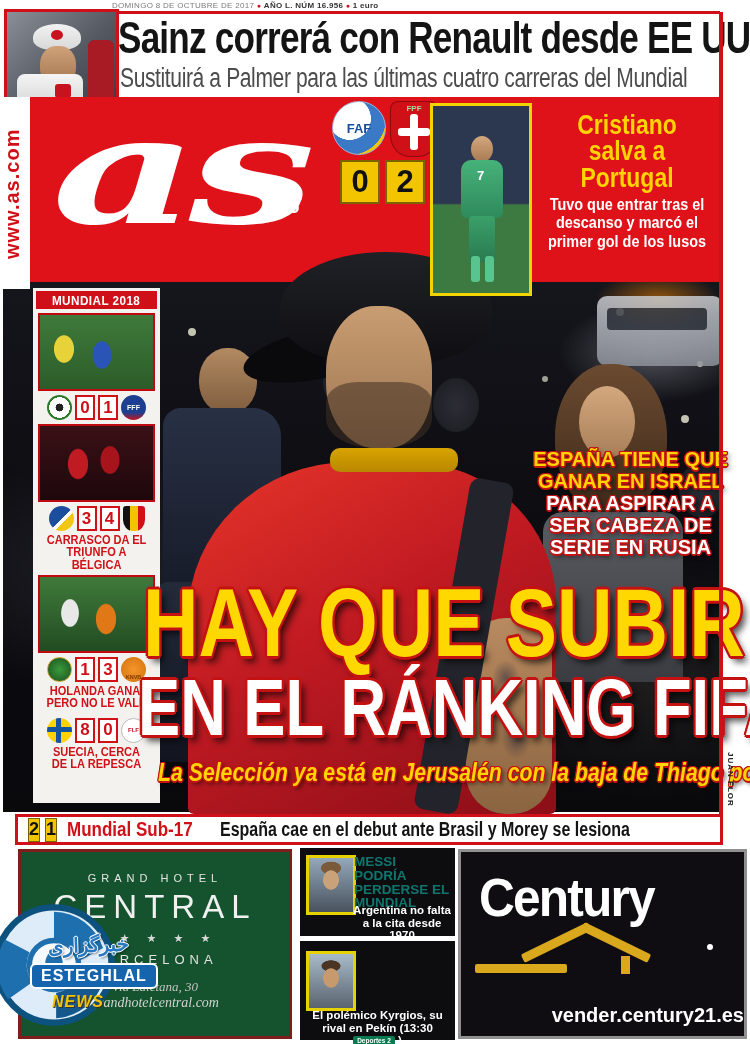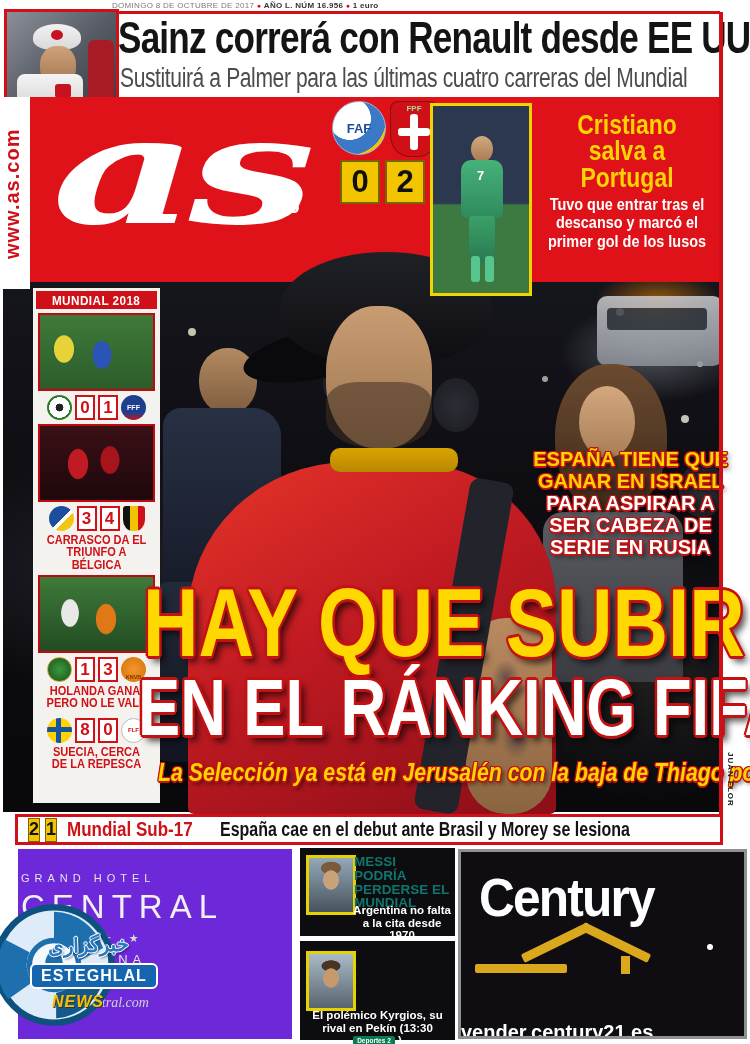--- a/index.html
+++ b/index.html
@@ -180,22 +180,22 @@
   .b-bra{width:23px;height:23px;border-radius:50%;
     background:radial-gradient(circle,#1b3f8f 0 20%,#ffdf00 21% 48%,#009739 49%);}
   .b-rfef{width:21px;height:24px;border-radius:3px 3px 45% 45%;
     background:linear-gradient(180deg,#f8d000 0 28%,#d01018 28% 62%,#f8d000 62%);}
   .sc-y2{width:21px;height:24px;background:#f2c500;border:1px solid #7a6200;box-sizing:border-box;
     display:flex;align-items:center;justify-content:center;font-size:18px;font-weight:bold;color:#111;}
   .s17-label{font-size:20px;font-weight:bold;color:#cf1118;white-space:nowrap;}
   .s17-text{font-size:20px;font-weight:bold;color:#141414;white-space:nowrap;}
 
   
-  .hotel{left:18px;top:849px;width:274px;height:190px;box-sizing:border-box;background:#6d28d9;
-    border:3px solid #6d28d9;color:#ddd;}
+  .hotel{left:18px;top:849px;width:274px;height:190px;box-sizing:border-box;background:#14532d;
+    border:3px solid #7f1d1d;text-align:center;color:#ddd;}
   .h-l1{margin-top:20px;font-size:11px;letter-spacing:5px;color:#e6e6e6;}
   .h-name{margin-top:4px;font-size:33px;letter-spacing:7px;color:#f0f0f0;}
   .h-stars{margin-top:6px;font-size:11px;letter-spacing:7px;color:#d8d8d8;}
   .h-city{margin-top:7px;font-size:13px;letter-spacing:5px;color:#e2e2e2;}
   .h-addr{margin-top:12px;font-family:"Liberation Serif",serif;font-style:italic;font-size:13px;color:#c4c4c4;}
   .h-web{font-family:"Liberation Serif",serif;font-style:italic;font-size:14px;color:#d2d2d2;}
 
   .brief{left:300px;width:155px;background:#0d0d10;box-sizing:border-box;}
   .b1{top:848px;height:88px;} .b2{top:941px;height:99px;}
   .bphoto{position:absolute;left:6px;width:44px;height:54px;border:3px solid #e5d200;box-sizing:content-box;}
@@ -215,21 +215,21 @@
     border:3px solid #8f8f8f;overflow:hidden;}
   .c21-brand{position:absolute;left:18px;top:14px;font-size:54px;font-weight:bold;color:#fff;
     letter-spacing:-2px;transform:scaleX(.92);transform-origin:left;}
   .c21-num{position:absolute;left:192px;top:40px;font-size:60px;font-weight:bold;color:#fff;}
   .c21-dot{position:absolute;left:246px;top:92px;width:6px;height:6px;border-radius:50%;background:#fff;}
   .roofl{position:absolute;left:58px;top:86px;width:74px;height:9px;background:#d9a81c;transform:rotate(-26deg);border-radius:2px;}
   .roofr{position:absolute;left:118px;top:86px;width:74px;height:9px;background:#d9a81c;transform:rotate(26deg);border-radius:2px;}
   .roofstub{position:absolute;left:160px;top:104px;width:9px;height:18px;background:#d9a81c;}
   .basebar{position:absolute;left:14px;top:112px;width:92px;height:9px;background:#d9a81c;border-radius:2px;}
   .c21-tag{position:absolute;left:66px;top:126px;font-size:23px;font-weight:bold;color:#d9a81c;letter-spacing:1px;}
-  .c21-web{position:absolute;left:0;top:169px;width:100%;text-align:left;font-size:20px;font-weight:bold;color:#fff;}
+  .c21-web{position:absolute;left:0;top:152px;width:100%;text-align:right;font-size:20px;font-weight:bold;color:#fff;}
 
   
   .wm{left:-10px;top:893px;width:190px;height:155px;z-index:20;pointer-events:none;}
   .wm svg{position:absolute;left:0;top:8px;width:128px;height:128px;}
   .wm-farsi{position:absolute;left:58px;top:40px;font-size:20px;font-weight:bold;color:#2a78c0;
     transform:rotate(-2deg);
     text-shadow:1px 0 0 #fff,-1px 0 0 #fff,0 1px 0 #fff,0 -1px 0 #fff,2px 2px 2px rgba(0,0,0,.3);}
   .wm-pill{position:absolute;left:40px;top:70px;background:#1565ae;border:2px solid #fff;border-radius:6px;
     color:#fff;font-weight:bold;font-size:16px;letter-spacing:1px;padding:2px 9px;}
   .wm-news{position:absolute;left:62px;top:100px;color:#f5c400;font-weight:bold;font-style:italic;

